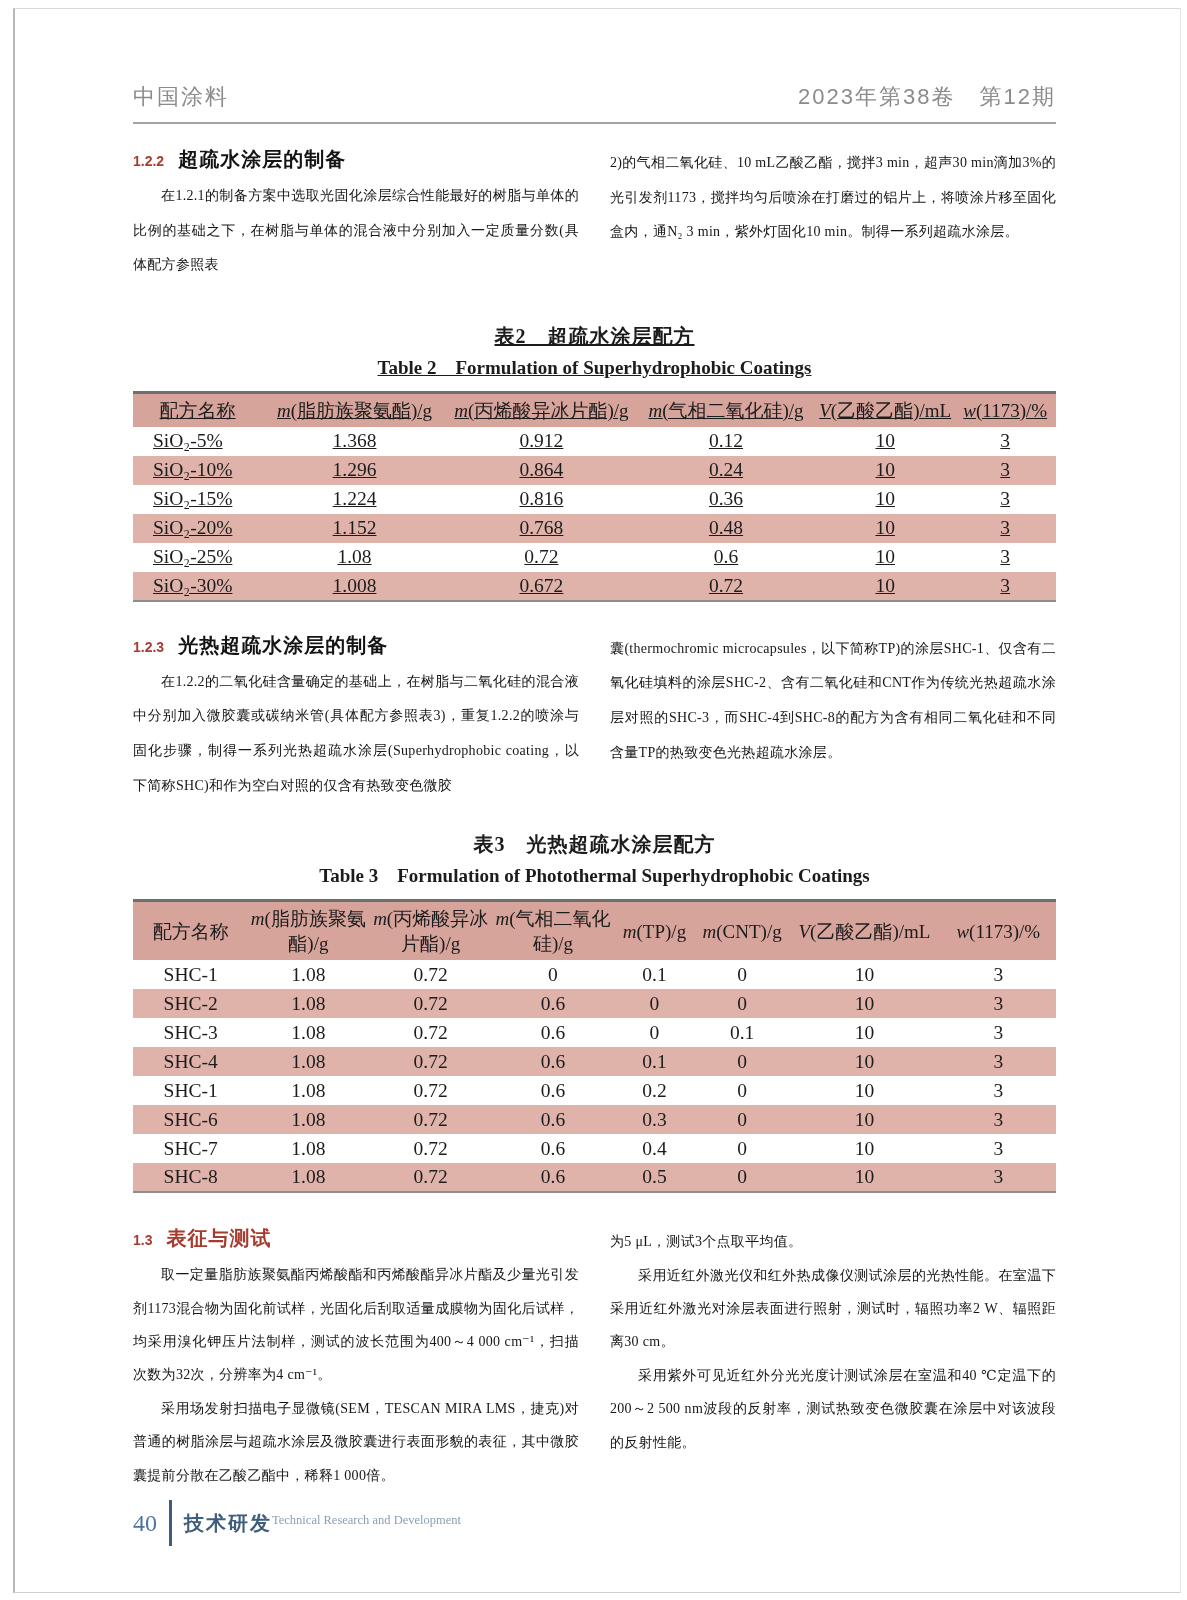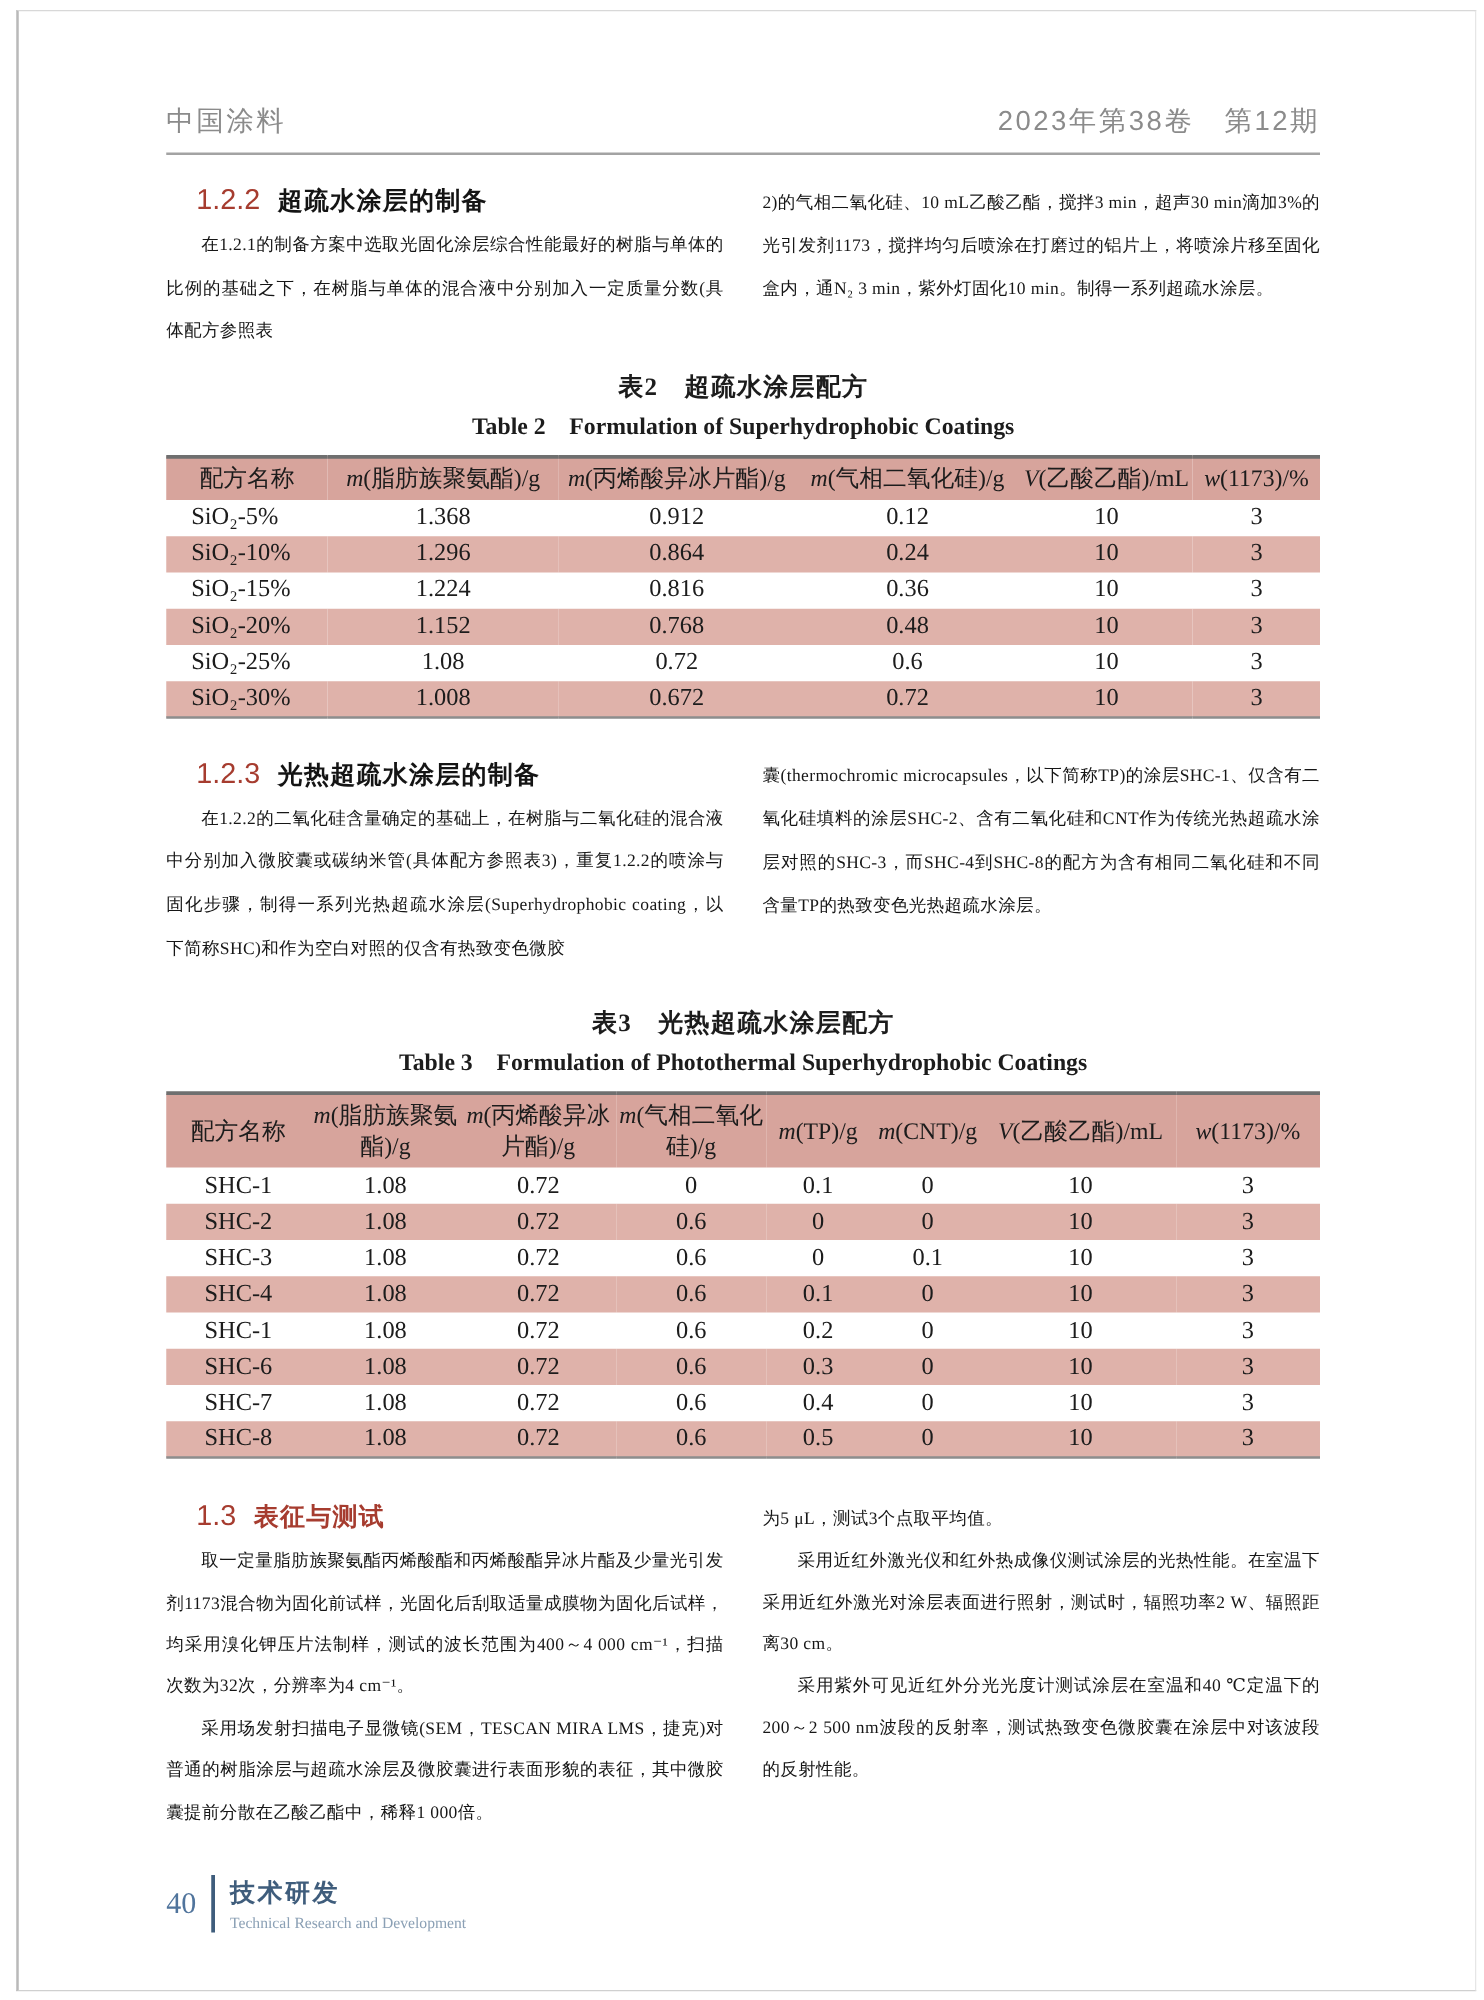--- a/index.html
+++ b/index.html
@@ -30,21 +30,21 @@
     font-size:22px; color:#8b8b8b; letter-spacing:2px;
   }
   .runhead-rule { border-top:2px solid #a3a3a3; margin-top:10px; }
 
   
   .cols { display:flex; gap:31px; }
   .col { width:446px; }
   .sec-heading { display:flex; align-items:baseline; gap:14px; margin-bottom:6px; }
   .sec-num {
     font-family:"Liberation Sans","DejaVu Sans",sans-serif;
-    font-size:23px; font-weight:normal; color:#a63c2f;margin-left:24px;
+    font-size:14px; font-weight:bold; color:#a63c2f;
   }
   .sec-title { font-size:20px; font-weight:600; color:#141414; letter-spacing:1px; }
   .sec-title.red { color:#a63c2f; font-weight:bold; }
   p.body {
     font-size:14px; line-height:34.6px; text-align:justify;
     text-indent:2em; letter-spacing:0.3px; color:#161616;
   }
   p.body.noindent { text-indent:0; }
   .s13 p.body { line-height:33.4px; }
 
@@ -73,36 +73,36 @@
   .table2 th:nth-child(3){width:20.5%} .table2 th:nth-child(4){width:19.5%}
   .table2 th:nth-child(5){width:15%} .table2 th:nth-child(6){width:11%}
 
   .table3 th:nth-child(1){width:12.5%} .table3 th:nth-child(2){width:13%}
   .table3 th:nth-child(3){width:13.5%} .table3 th:nth-child(4){width:13%}
   .table3 th:nth-child(5){width:9%}   .table3 th:nth-child(6){width:10%}
   .table3 th:nth-child(7){width:16.5%}.table3 th:nth-child(8){width:12.5%}
 
   
   .row-a { margin-top:22px; }
-  .tblock-2 { margin-top:12px; }
+  .tblock-2 { margin-top:40px;text-decoration:underline; }
   .row-b { margin-top:30px; }
   .tblock-3 { margin-top:28px; }
   .row-c { margin-top:32px; }
 
   
   .footer {
     position:absolute; left:133px; top:1500px;
     display:flex; align-items:center;
   }
   .page-num {
     font-size:24px; color:#50749c; font-family:"Liberation Serif","DejaVu Serif",serif;
     margin-right:12px;
   }
   .footer-bar { width:3px; height:46px; background:#3f5d7c; margin-right:12px; }
-  .footer-col { display:flex; flex-direction:column; justify-content:center; }
+  .footer-col { display:flex; flex-direction:row; justify-content:center; }
   .footer-cn {
     font-family:"Liberation Sans","DejaVu Sans",sans-serif;
     font-size:20px; font-weight:bold; color:#3f5d7c; letter-spacing:2px;
   }
   .footer-en { font-size:12.5px; color:#8ba0b5; margin-top:3px; }
 </style>
 </head>
 <body>
 
 <div class="page">

